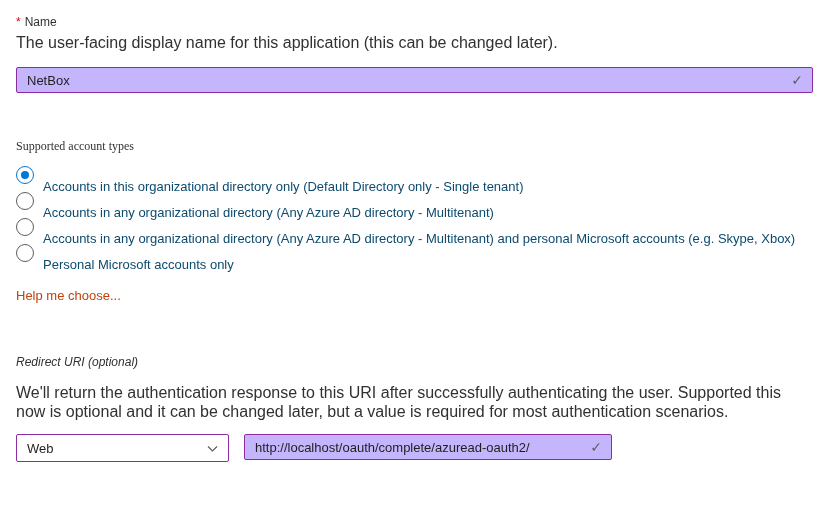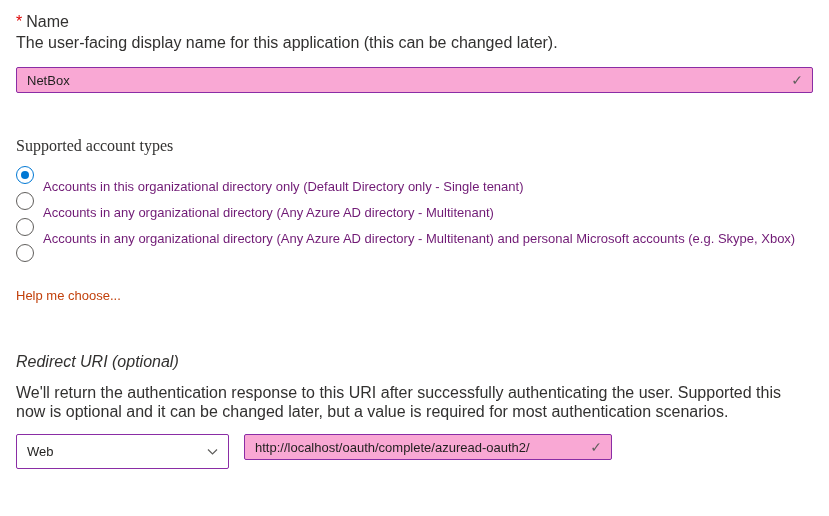--- a/index.html
+++ b/index.html
@@ -9,21 +9,21 @@
     height: 516px;
     background: #ffffff;
     overflow: hidden;
     font-family: "Liberation Sans", sans-serif;
     color: #323130;
   }
   .page { padding: 12px 16px 0 16px; }
 
   .section-title {
     margin: 0;
-    font-size: 16px;
+    font-size: 12px;
     line-height: 20px;
     font-weight: 400;
     color: #323130;
   }
   .required {
     color: #dd0404;
     margin-right: 4px;
   }
   .desc {
     margin: 3px 0 0 0;
@@ -32,21 +32,21 @@
     color: #323130;
   }
 
   .text-input {
     position: relative;
     margin-top: 16px;
     height: 26px;
     width: 797px;
     border: 1px solid #8a2da5;
     border-radius: 2px;
-    background: #f9a8d4;
+    background: #c4b5fd;
     display: flex;
     align-items: center;
   }
   .text-input input {
     border: none;
     outline: none;
     background: transparent;
     font-family: "Liberation Sans", sans-serif;
     font-size: 13px;
     color: #201f1e;
@@ -91,21 +91,21 @@
     position: absolute;
     left: 50%; top: 50%;
     width: 8px; height: 8px;
     margin: -4px 0 0 -4px;
     border-radius: 50%;
     background: #0078d4;
   }
   .radio-label {
     font-size: 13px;
     line-height: 16px;
-    color: #701a75;
+    color: #0c4a6e;
     white-space: nowrap;
     margin-top: 23px;
   }
 
   .help-link {
     display: inline-block;
     margin-top: 22px;
     font-size: 13px;
     line-height: 16px;
     color: #c2410c;
@@ -120,21 +120,21 @@
     line-height: 19px;
   }
 
   .controls-row {
     margin-top: 13px;
     display: flex;
     gap: 15px;
   }
   .select {
     width: 213px;
-    height: 35px;
+    height: 28px;
     border: 1px solid #8a2da5;
     border-radius: 2px;
     background: #ffffff;
     display: flex;
     align-items: center;
     justify-content: space-between;
     padding: 0 9px 0 10px;
     font-size: 13px;
     color: #201f1e;
     cursor: pointer;
@@ -172,20 +172,21 @@
     <label class="radio-row">
       <span class="radio"></span>
       <span class="radio-label">Accounts in any organizational directory (Any Azure AD directory - Multitenant)</span>
     </label>
     <label class="radio-row">
       <span class="radio"></span>
       <span class="radio-label">Accounts in any organizational directory (Any Azure AD directory - Multitenant) and personal Microsoft accounts (e.g. Skype, Xbox)</span>
     </label>
     <label class="radio-row">
       <span class="radio"></span>
+      <span class="radio-label">Personal Microsoft accounts only</span>
     </label>
   </div>
 
   <a class="help-link">Help me choose...</a>
 
   
   <h2 class="section-title section3-title">Redirect URI (optional)</h2>
 
   <p class="desc redirect-desc">We'll return the authentication response to this URI after successfully authenticating the user. Supported this now is optional and it can be changed later, but a value is required for most authentication scenarios.</p>
 

